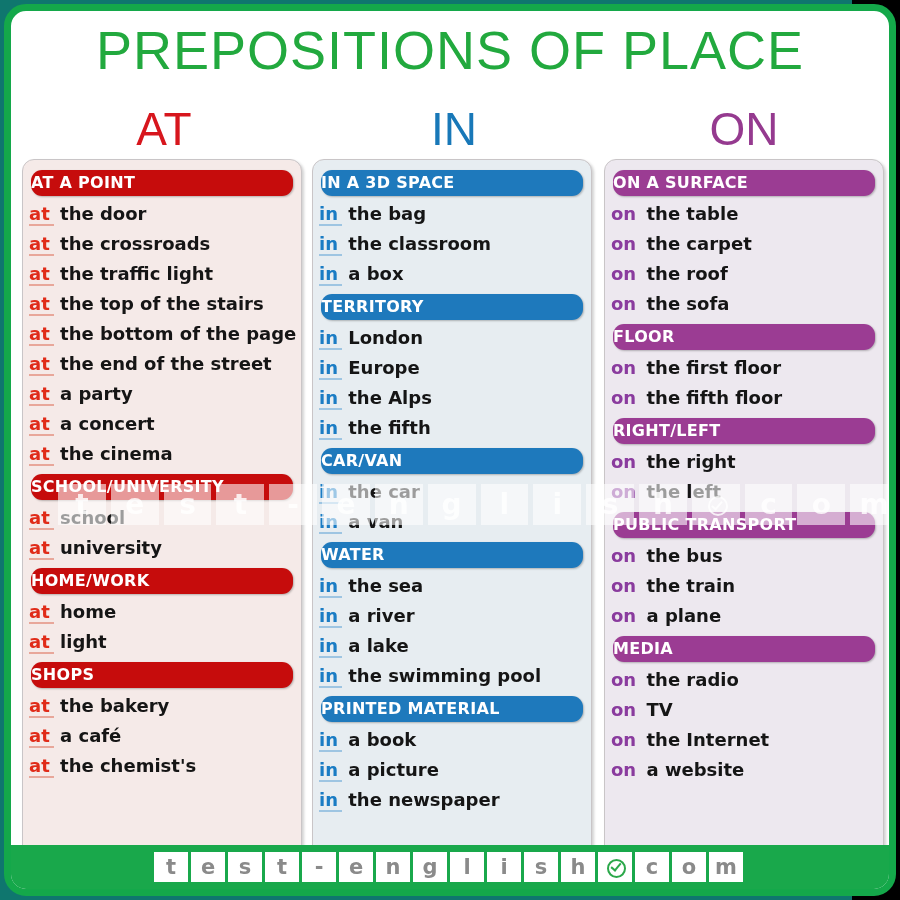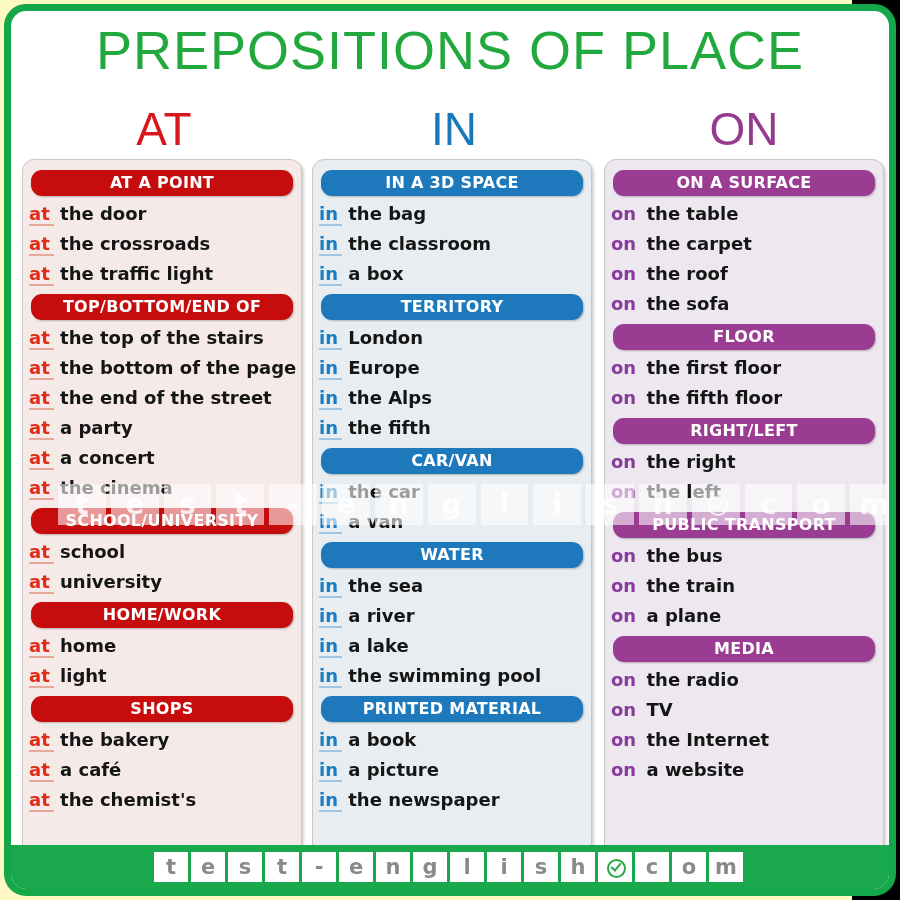--- a/index.html
+++ b/index.html
@@ -12,21 +12,21 @@
     height: 900px;
     overflow: hidden;
     font-family: "DejaVu Sans", sans-serif;
   }
 
   #poster {
     position: relative;
     width: 852px;
     height: 900px;
     box-sizing: border-box;
-    background: #fef9c3;
+    background: #0f766e;
   }
 
   
   .frame {
     position: absolute;
     left: 4px;
     top: 4px;
     width: 892px;
     height: 892px;
     box-sizing: border-box;
@@ -135,21 +135,21 @@
   }
   .column.at { left: 11px;  background: #F5EAE8; }
   .column.in { left: 301px; background: #E7EDF1; }
   .column.on { left: 593px; background: #EDE8EF; }
 
   .cat-pill {
     margin: 5px 8px 3px 8px;
     border-radius: 11px;
     height: 26px;
     line-height: 26px;
-    text-align: center;
+    text-align: left;
     color: #FFFFFF;
     font-family: "DejaVu Sans", sans-serif;
     font-size: 16px;
     font-weight: 700;
     letter-spacing: 0.3px;
     box-shadow: 1px 1px 2px rgba(0,0,0,0.25);
     white-space: nowrap;
     overflow: hidden;
   }
   .column.at .cat-pill { background: #C60C0C; }
@@ -288,21 +288,20 @@
       <div class="col-label in">IN</div>
       <div class="col-label on">ON</div>
     </div>
 
     <div class="columns">
       <div class="column at" id="col-at">
           <div class="cat-pill">AT A POINT</div>
           <div class="item"><span class="prep">at</span> <span>the door</span></div>
           <div class="item"><span class="prep">at</span> <span>the crossroads</span></div>
           <div class="item"><span class="prep">at</span> <span>the traffic light</span></div>
-          <div class="cat-pill">TOP/BOTTOM/END OF</div>
           <div class="item"><span class="prep">at</span> <span>the top  of the stairs</span></div>
           <div class="item"><span class="prep">at</span> <span>the bottom of the page</span></div>
           <div class="item"><span class="prep">at</span> <span>the end of the street</span></div>
           <div class="item"><span class="prep">at</span> <span>a party</span></div>
           <div class="item"><span class="prep">at</span> <span>a concert</span></div>
           <div class="item"><span class="prep">at</span> <span>the cinema</span></div>
           <div class="cat-pill">SCHOOL/UNIVERSITY</div>
           <div class="item"><span class="prep">at</span> <span>school</span></div>
           <div class="item"><span class="prep">at</span> <span>university</span></div>
           <div class="cat-pill">HOME/WORK</div>

